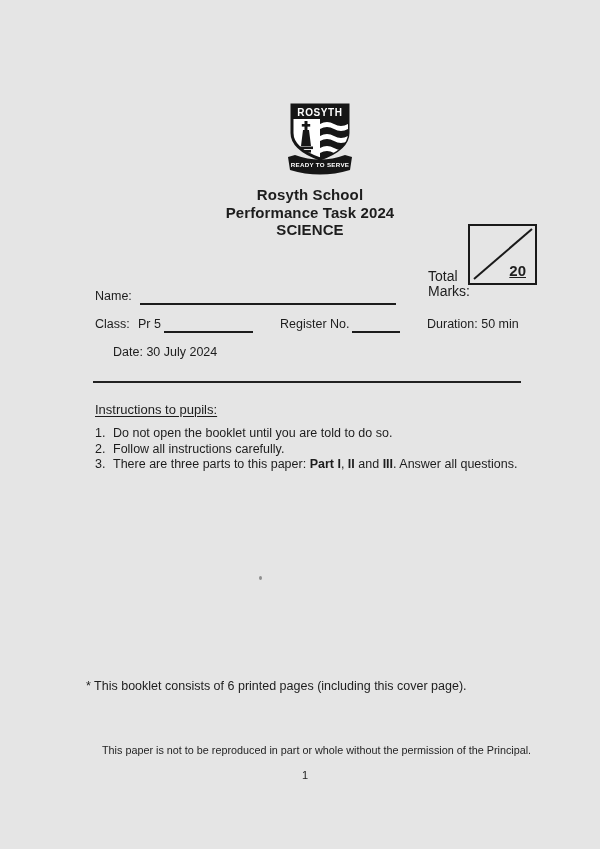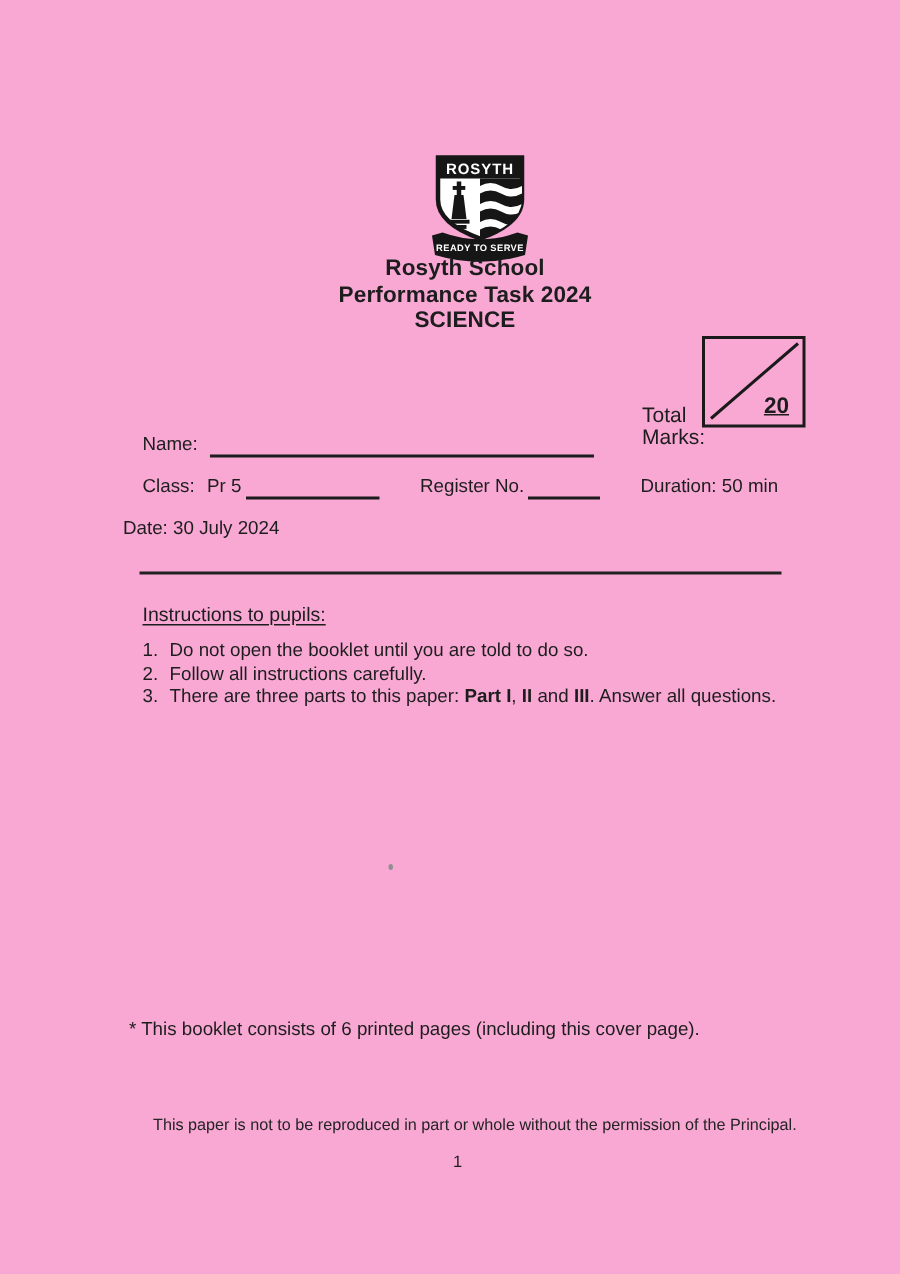--- a/index.html
+++ b/index.html
@@ -1,27 +1,27 @@
 <!DOCTYPE html>
 <html><head>
 <meta charset="utf-8">
 <style>
   html, body { margin:0; padding:0; background:#ffffff; }
   .page {
-    position:relative; width:600px; height:849px; background:#f9a8d4;
+    position:relative; width:600px; height:849px; background:#e5e5e5;
     font-family:"Liberation Sans", sans-serif; color:#1d1d1d; overflow:hidden;
   }
   .abs { position:absolute; white-space:nowrap; }
 
   
   .crest { position:absolute; left:284px; top:100px; }
 
   
   .title-block {
-    position:absolute; left:95px; top:170px; width:430px;
+    position:absolute; left:95px; top:186px; width:430px;
     text-align:center; font-size:15px; line-height:17.5px; font-weight:bold;
     letter-spacing:0.1px;
   }
   .title-block .regular { font-weight:normal; font-size:14.5px; }
 
   
   .total-label { position:absolute; left:428px; top:269px; font-size:14px; line-height:15px; }
   .marks-box {
     position:absolute; left:468px; top:224px; width:69px; height:61px;
     border:2px solid #1a1a1a; box-sizing:border-box;
@@ -106,21 +106,21 @@
   <span class="abs field" style="left:95px; top:289px;">Name:</span>
   <span class="underline" style="left:140px; top:290px; width:256px;"></span>
 
   <span class="abs field" style="left:95px; top:317px;">Class:</span>
   <span class="abs field" style="left:138px; top:317px;">Pr 5</span>
   <span class="underline" style="left:164px; top:318px; width:89px;"></span>
   <span class="abs field" style="left:280px; top:317px;">Register No.</span>
   <span class="underline" style="left:352px; top:318px; width:48px;"></span>
   <span class="abs field" style="left:427px; top:317px;"><span>Duration:</span>&nbsp;<span>50 min</span></span>
 
-  <span class="abs field" style="left:82px; top:345px;"><span>Date:</span>&nbsp;<span>30 July 2024</span></span>
+  <span class="abs field" style="left:113px; top:345px;"><span>Date:</span>&nbsp;<span>30 July 2024</span></span>
 
   <div class="divider"></div>
 
   <div class="instr-heading">Instructions to pupils:</div>
   <div class="instr-list">
     <div class="instr-row">
       <span class="instr-num">1.</span>
       <span>Do not open the booklet until you are told to do so.</span>
     </div>
     <div class="instr-row">

